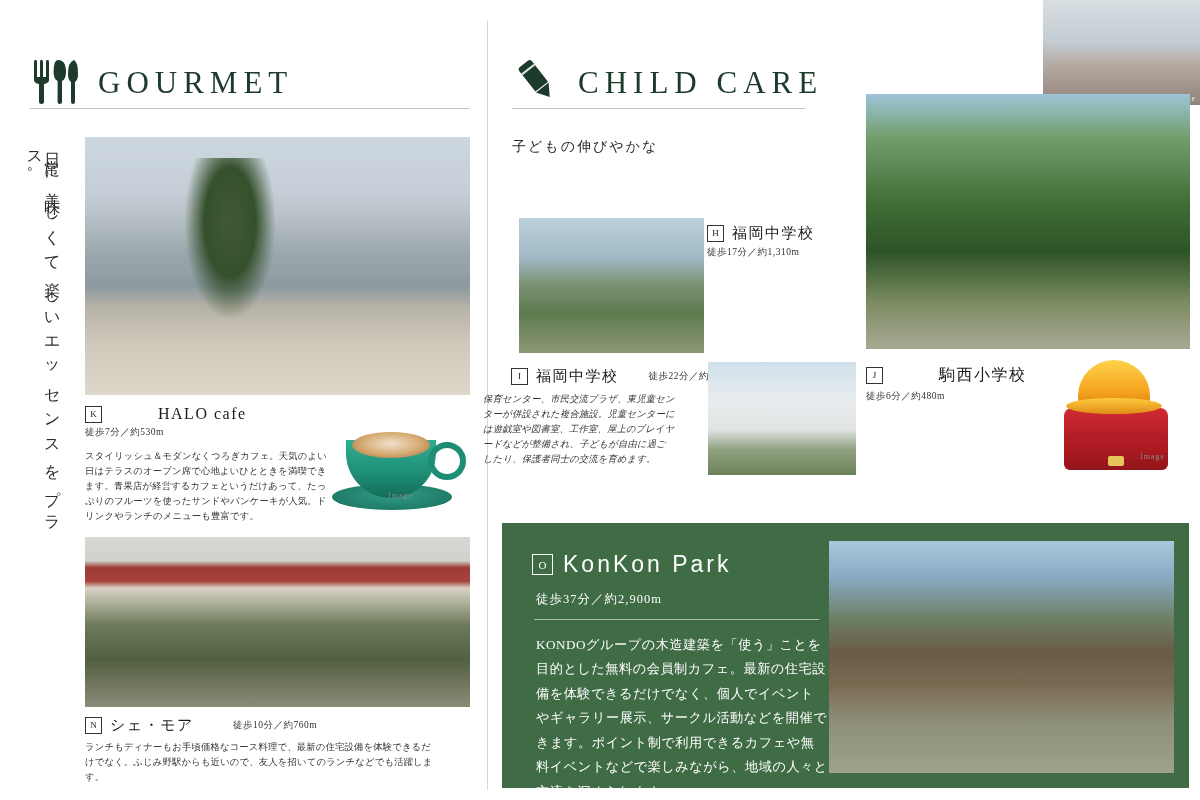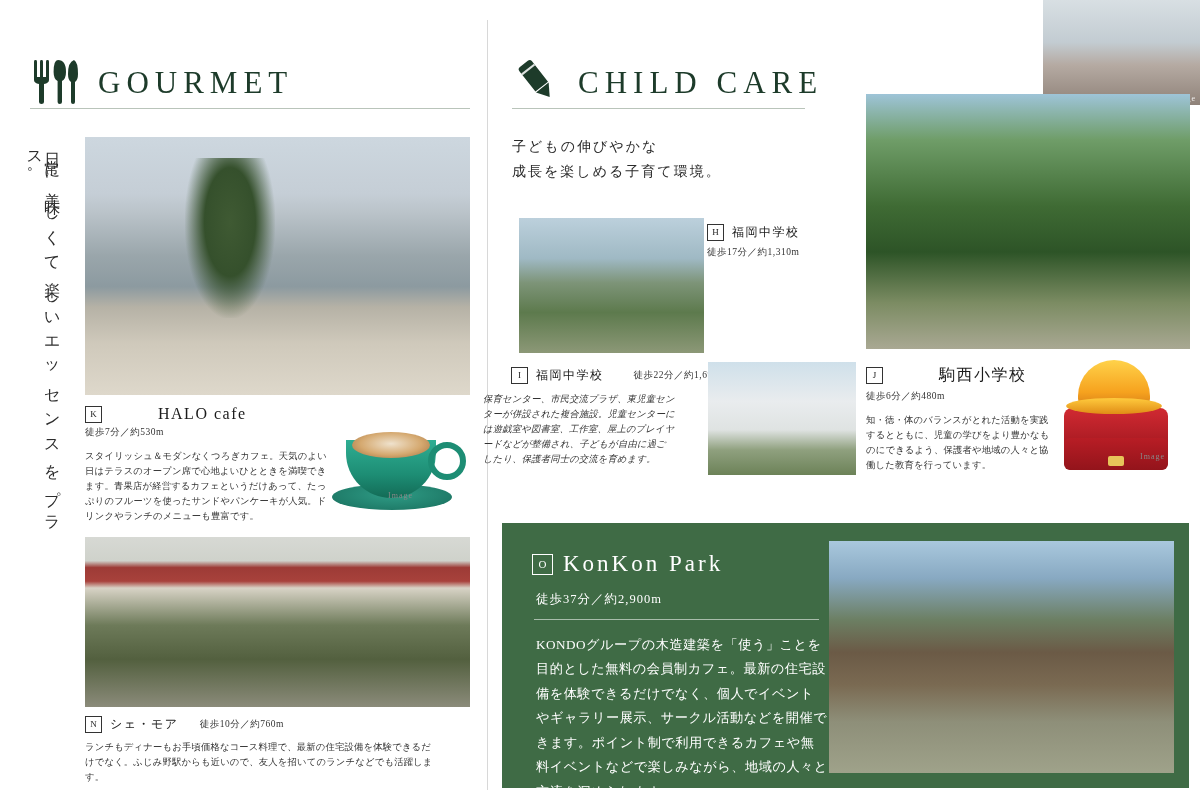--- a/index.html
+++ b/index.html
@@ -84,42 +84,42 @@
     font-family:"Liberation Serif", serif;
     font-size:14px;letter-spacing:2px;line-height:1.75;color:#2b2b2b;
   }
   .spot-title{display:flex;align-items:center;gap:8px;}
   .badge{
     display:inline-flex;align-items:center;justify-content:center;
     width:15px;height:15px;border:1px solid #333;
     font-size:9px;font-family:"Liberation Serif",serif;color:#222;
     line-height:1;
   }
-  .spot-name{font-family:"Liberation Serif",serif;font-size:12px;letter-spacing:1.5px;color:#1b1b1b;}
+  .spot-name{font-family:"Liberation Serif",serif;font-size:15px;letter-spacing:1.5px;color:#1b1b1b;}
   .spot-name.lg{font-size:16px;padding-left:48px;}
   .walk{font-family:"Liberation Serif",serif;font-size:9.5px;color:#333;letter-spacing:.5px;}
   .body-jp{
     font-family:"Liberation Serif",serif;
     font-size:9.3px;line-height:1.62;color:#333;letter-spacing:.2px;
   }
 
   
   .konkon{
     position:absolute;left:502px;top:523px;width:687px;height:265px;
     background:#3f6b45;
   }
   .kk-title{
     position:absolute;left:30px;top:28px;display:flex;align-items:center;gap:10px;
   }
   .kk-badge{
     width:19px;height:19px;border:1px solid #fff;color:#fff;
     display:inline-flex;align-items:center;justify-content:center;font-size:11px;
     font-family:"Liberation Serif",serif;
   }
-  .kk-name{font-family:Liberation Serif, serif;font-size:23px;color:#fff;letter-spacing:3px;}
+  .kk-name{font-family:Liberation Sans, sans-serif;font-size:23px;color:#fff;letter-spacing:3px;}
   .kk-walk{position:absolute;left:34px;top:68px;color:#fff;font-family:"Liberation Serif",serif;font-size:12.5px;letter-spacing:1px;}
   .kk-rule{position:absolute;left:32px;top:96px;width:285px;height:1px;background:rgba(255,255,255,.55);}
   .kk-body{
     position:absolute;left:34px;top:110px;width:292px;
     font-family:"Liberation Serif",serif;color:#fff;font-size:13.2px;line-height:1.85;letter-spacing:.5px;
   }
 
   
   .vdivide{position:absolute;width:1px;background:#d8d8d8;}
 </style>
@@ -160,21 +160,20 @@
           <rect x="17" y="8" width="16" height="2.2" fill="#ffffff" opacity=".85"></rect>
         </g>
       </svg>
     </span>
     <span class="sec-title">CHILD CARE</span>
   </div>
   <div class="rule" style="left:512px;top:108px;width:293px;"></div>
 
   <div class="lead" style="left:512px;top:135px;width:360px;">
     <div>子どもの伸びやかな</div>
-    <div>成長を楽しめる子育て環境。</div>
   </div>
 
   <div class="imgbox ph-cafe" style="left:85px;top:137px;width:385px;height:258px;"></div>
 
   <div class="spot-title" style="position:absolute;left:85px;top:405px;">
     <span class="badge">K</span>
     <span class="spot-name lg">HALO cafe</span>
   </div>
   <div class="walk" style="position:absolute;left:85px;top:426px;">徒歩7分／約530m</div>
   <div class="body-jp" style="position:absolute;left:85px;top:449px;width:242px;">スタイリッシュ＆モダンなくつろぎカフェ。天気のよい日はテラスのオープン席で心地よいひとときを満喫できます。青果店が経営するカフェというだけあって、たっぷりのフルーツを使ったサンドやパンケーキが人気。ドリンクやランチのメニューも豊富です。</div>
@@ -185,21 +184,21 @@
     <div class="foam"></div>
     <div class="handle"></div>
   </div>
   <div style="position:absolute;left:388px;top:491px;font-size:8px;color:#888;font-family:'Liberation Serif',serif;letter-spacing:1px;">Image</div>
 
   <div class="imgbox ph-bistro" style="left:85px;top:537px;width:385px;height:170px;"></div>
 
   <div class="spot-title" style="position:absolute;left:85px;top:716px;">
     <span class="badge">N</span>
     <span class="spot-name">シェ・モア</span>
-    <span class="walk" style="margin-left:13px;">徒歩10分／約760m</span>
+    <span class="walk" style="margin-left:31px;">徒歩10分／約760m</span>
   </div>
   <div class="body-jp" style="position:absolute;left:85px;top:740px;width:355px;">ランチもディナーもお手頃価格なコース料理で、最新の住宅設備を体験できるだけでなく。ふじみ野駅からも近いので、友人を招いてのランチなどでも活躍します。</div>
 
   <div class="vdivide" style="left:487px;top:20px;height:770px;"></div>
 
   <div class="imgbox ph-park" style="left:519px;top:218px;width:185px;height:135px;"></div>
 
   <div class="spot-title" style="position:absolute;left:707px;top:224px;">
     <span class="badge">H</span>
     <span class="spot-name">福岡中学校</span>
@@ -215,21 +214,20 @@
 
   <div class="imgbox ph-white" style="left:708px;top:362px;width:148px;height:113px;"></div>
 
   <div class="imgbox ph-tree" style="left:866px;top:94px;width:324px;height:255px;"></div>
 
   <div class="spot-title" style="position:absolute;left:866px;top:365px;">
     <span class="badge">J</span>
     <span class="spot-name lg">駒西小学校</span>
   </div>
   <div class="walk" style="position:absolute;left:866px;top:390px;">徒歩6分／約480m</div>
-  <div class="body-jp" style="position:absolute;left:866px;top:413px;width:188px;">知・徳・体のバランスがとれた活動を実践するとともに、児童の学びをより豊かなものにできるよう、保護者や地域の人々と協働した教育を行っています。</div>
 
   <div class="helmet" style="left:1060px;top:360px;width:115px;height:115px;">
     <div class="bag"></div>
     <div class="flap"></div>
     <div class="buckle"></div>
     <div class="hat"></div>
     <div class="brim"></div>
   </div>
   <div style="position:absolute;left:1140px;top:452px;font-size:8px;color:#888;font-family:'Liberation Serif',serif;letter-spacing:1px;">Image</div>
 

